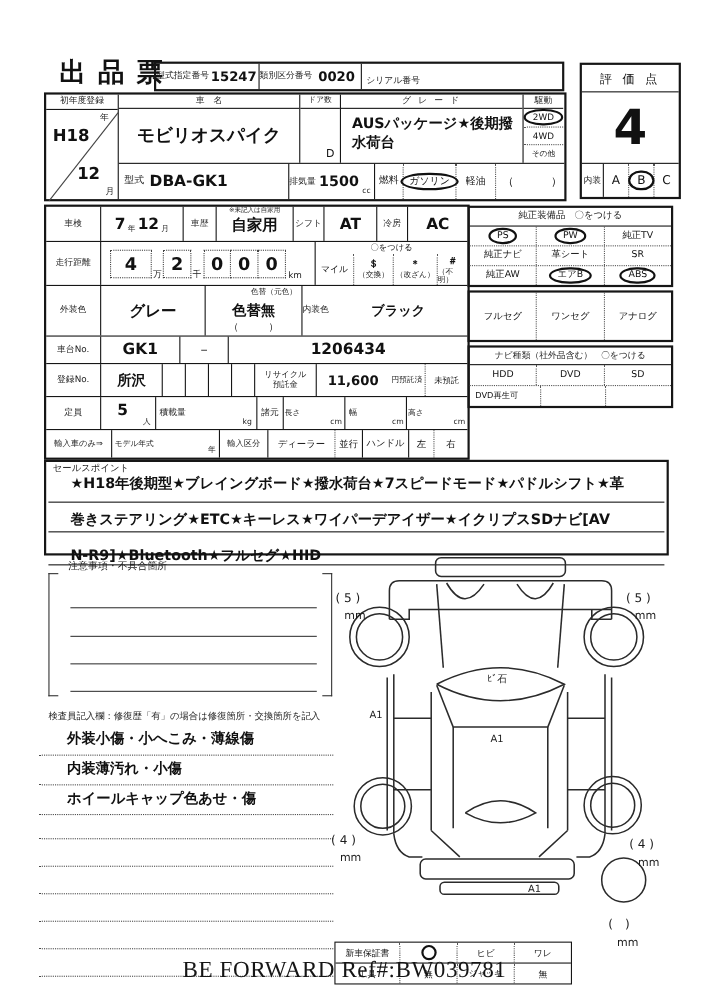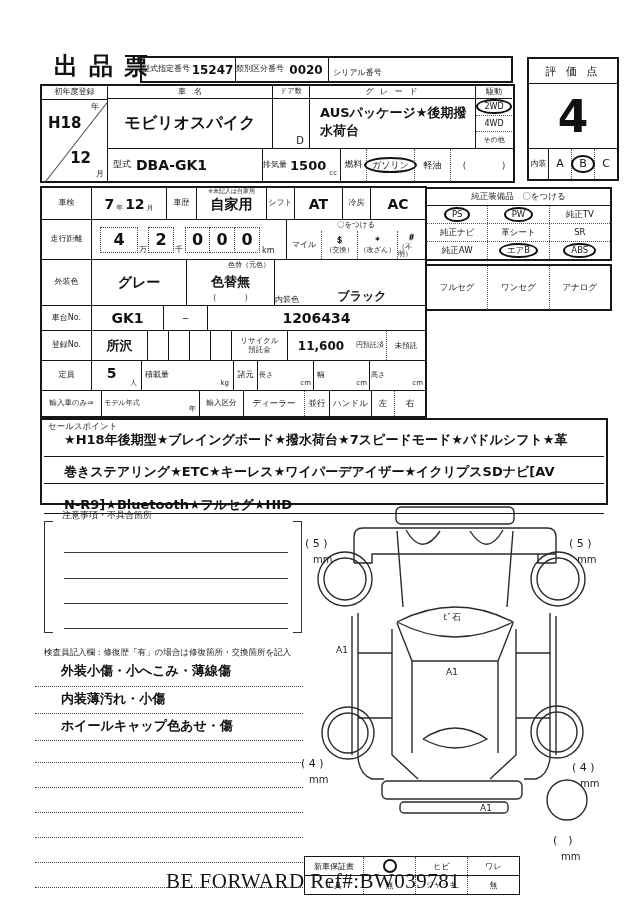--- a/index.html
+++ b/index.html
@@ -195,21 +195,21 @@
     </div>
 
     <div class="f bb" style="height:46px">
       <div class="ctr s8 br lbl" style="width:50px">外装色</div>
       <div class="ctr bold s14 br" style="width:95px">グレー</div>
       <div class="rel br" style="width:88px">
         <span class="a s7 lbl" style="right:4px;top:2px">色替（元色）</span>
         <span class="a bold s13" style="left:0;right:0;top:13px;text-align:center">色替無</span>
         <span class="a s9" style="left:0;right:0;bottom:1px;text-align:center">（　　　）</span>
       </div>
-      <div class="f" style="flex:1;align-items:flex-end">
+      <div class="f" style="flex:1;align-items:center">
         <span class="s8 lbl" style="width:24px;text-align:center;line-height:1.1">内装色</span>
         <span class="bold s12" style="flex:1;text-align:center">ブラック</span>
       </div>
     </div>
 
     <div class="f bb" style="height:25px">
       <div class="ctr s8 br lbl" style="width:50px">車台No.</div>
       <div class="ctr bold s14 br" style="width:72px">GK1</div>
       <div class="ctr s12 br" style="width:44px">－</div>
       <div class="ctr bold s14" style="flex:1">1206434</div>
@@ -310,20 +310,33 @@
   </div>
 
   <div class="a bx2 fc" style="left:425px;top:264px;width:187px;height:47px">
     <div class="f" style="flex:1">
       <div class="ctr s85" style="flex:1">フルセグ</div>
       <div class="ctr s85" style="flex:1;border-left:1px dotted #555">ワンセグ</div>
       <div class="ctr s85" style="flex:1;border-left:1px dotted #555">アナログ</div>
     </div>
   </div>
 
+  <div class="a bx2 fc" style="left:425px;top:314px;width:187px;height:57px">
+    <div class="ctr s8 bb lbl" style="height:16px">ナビ種類（社外品含む）　〇をつける</div>
+    <div class="f bbd" style="flex:1">
+      <div class="ctr s85" style="flex:1">HDD</div>
+      <div class="ctr s85" style="flex:1;border-left:1px dotted #555">DVD</div>
+      <div class="ctr s85" style="flex:1;border-left:1px dotted #555">SD</div>
+    </div>
+    <div class="f" style="flex:1">
+      <div class="s75" style="flex:1;display:flex;align-items:center;padding-left:5px">DVD再生可</div>
+      <div style="flex:1;border-left:1px dotted #555"></div>
+      <div style="flex:1;border-left:1px dotted #555"></div>
+    </div>
+  </div>
 
 
   <div class="a bx25" style="left:40px;top:418px;width:568px;height:87px">
     <span class="a s85 lbl" style="left:6px;top:2px">セールスポイント</span>
     <div class="a bold s13 bb" style="left:2px;top:11px;width:560px;height:26px;padding-left:20px">★H18年後期型★ブレイングボード★撥水荷台★7スピードモード★パドルシフト★革</div>
     <div class="a bold s13 bb" style="left:2px;top:39px;width:560px;height:25px;padding:4px 0 0 20px">巻きステアリング★ETC★キーレス★ワイパーデアイザー★イクリプスSDナビ[AV</div>
     <div class="a bold s13 bb" style="left:2px;top:76px;width:560px;height:18px;padding-left:20px">N-R9]★Bluetooth★フルセグ★HID</div>
   </div>
 
   <span class="a s9 lbl" style="left:62px;top:511px">注意事項・不具合箇所</span>

